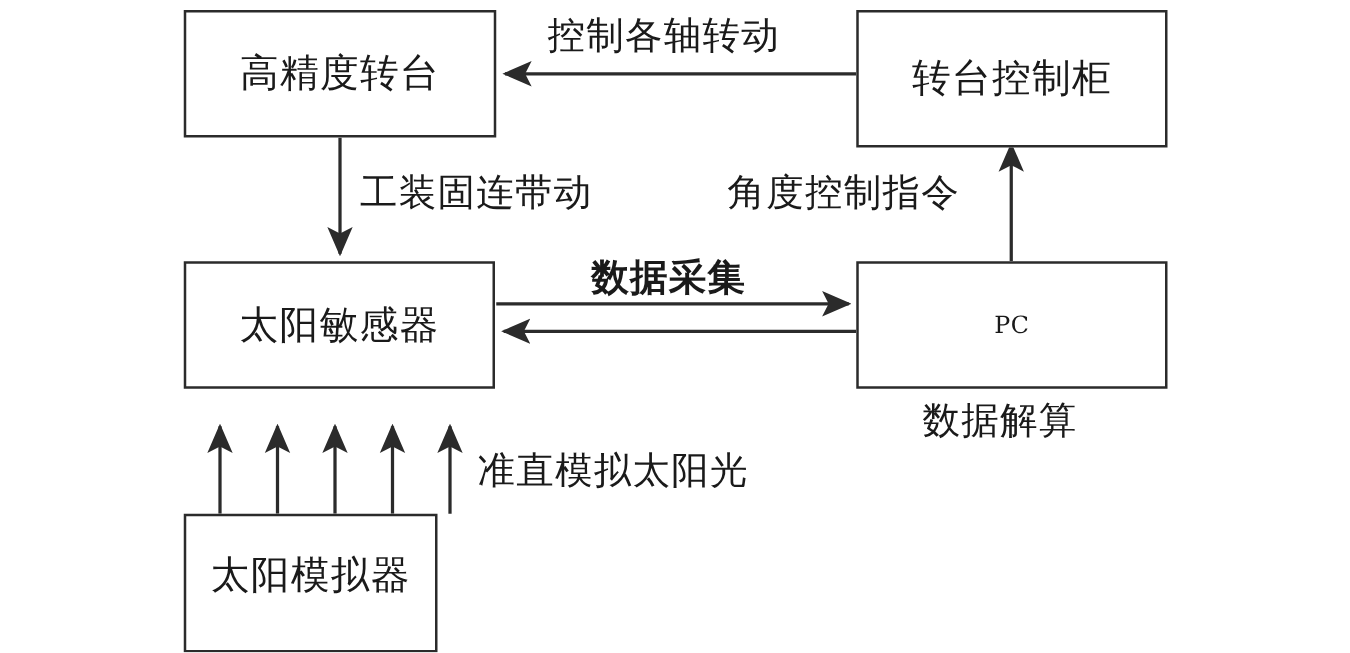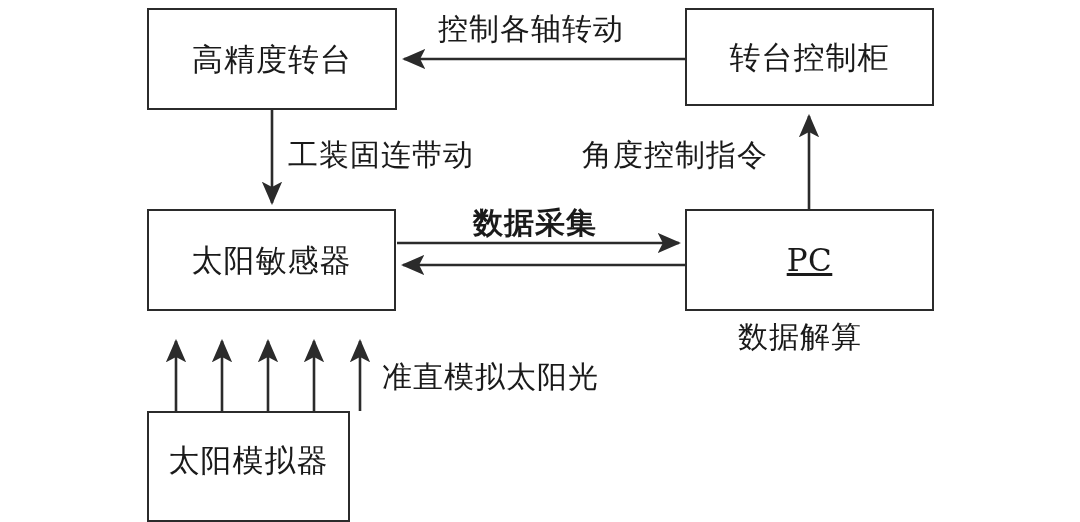--- a/index.html
+++ b/index.html
@@ -27,23 +27,22 @@
   }
   .box-label {
     font-size: 31px;
     letter-spacing: 1px;
     color: #1a1a1a;
     white-space: nowrap;
     line-height: 1;
   }
   .box-label.latin {
     font-family: "DejaVu Serif", "Liberation Serif", serif;
-    font-size: 31px;
+    font-size: 19px;
     letter-spacing: 0.5px;
-    text-decoration: underline;
   }
   .edge-label {
     position: absolute;
     font-size: 30px;
     letter-spacing: 1px;
     color: #1a1a1a;
     white-space: nowrap;
     line-height: 1;
   }
   svg.arrows {
@@ -83,21 +82,21 @@
       <line x1="268" y1="411" x2="268" y2="341" stroke="#2b2b2b" stroke-width="2.6" marker-end="url(#ah)"></line>
       <line x1="314" y1="411" x2="314" y2="341" stroke="#2b2b2b" stroke-width="2.6" marker-end="url(#ah)"></line>
       <line x1="360" y1="411" x2="360" y2="341" stroke="#2b2b2b" stroke-width="2.6" marker-end="url(#ah)"></line>
     </g>
   </svg>
 
   <div class="box" style="left:147px; top:8px; width:250px; height:102px;">
     <span class="box-label">高精度转台</span>
   </div>
 
-  <div class="box" style="left:685px; top:8px; width:249px; height:98px;">
+  <div class="box" style="left:685px; top:8px; width:249px; height:110px;">
     <span class="box-label">转台控制柜</span>
   </div>
 
   <div class="box" style="left:147px; top:209px; width:249px; height:102px;">
     <span class="box-label">太阳敏感器</span>
   </div>
 
   <div class="box" style="left:685px; top:209px; width:249px; height:102px;">
     <span class="box-label latin">PC</span>
   </div>

